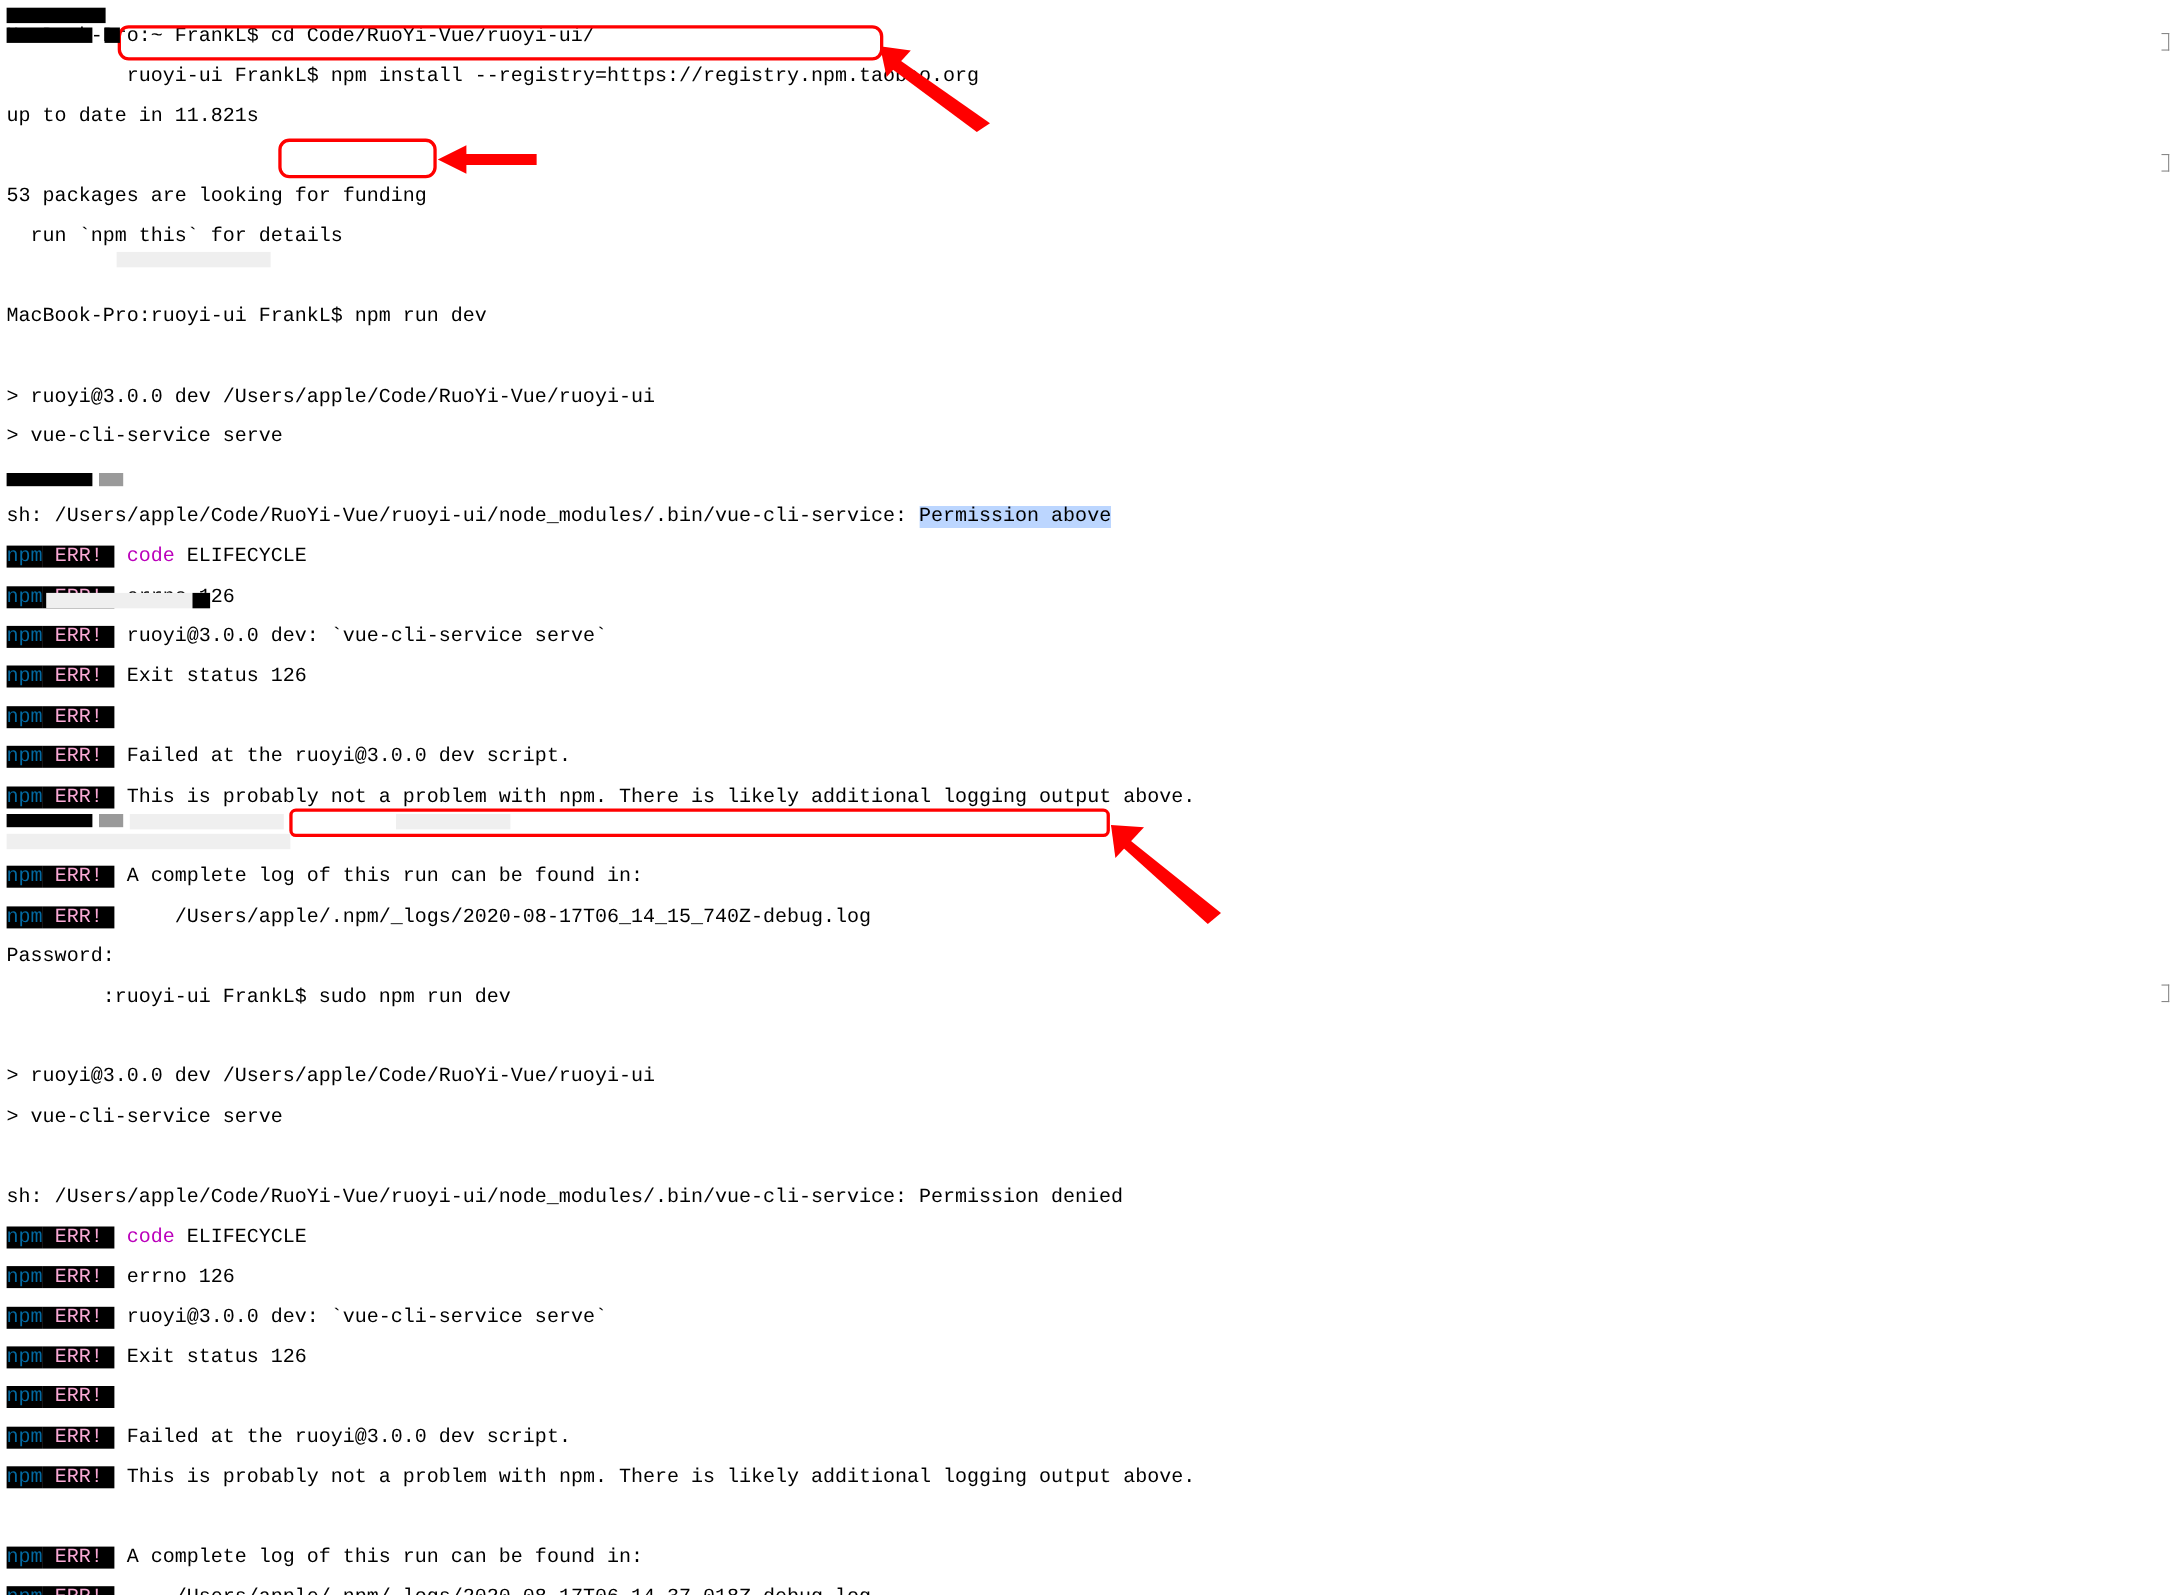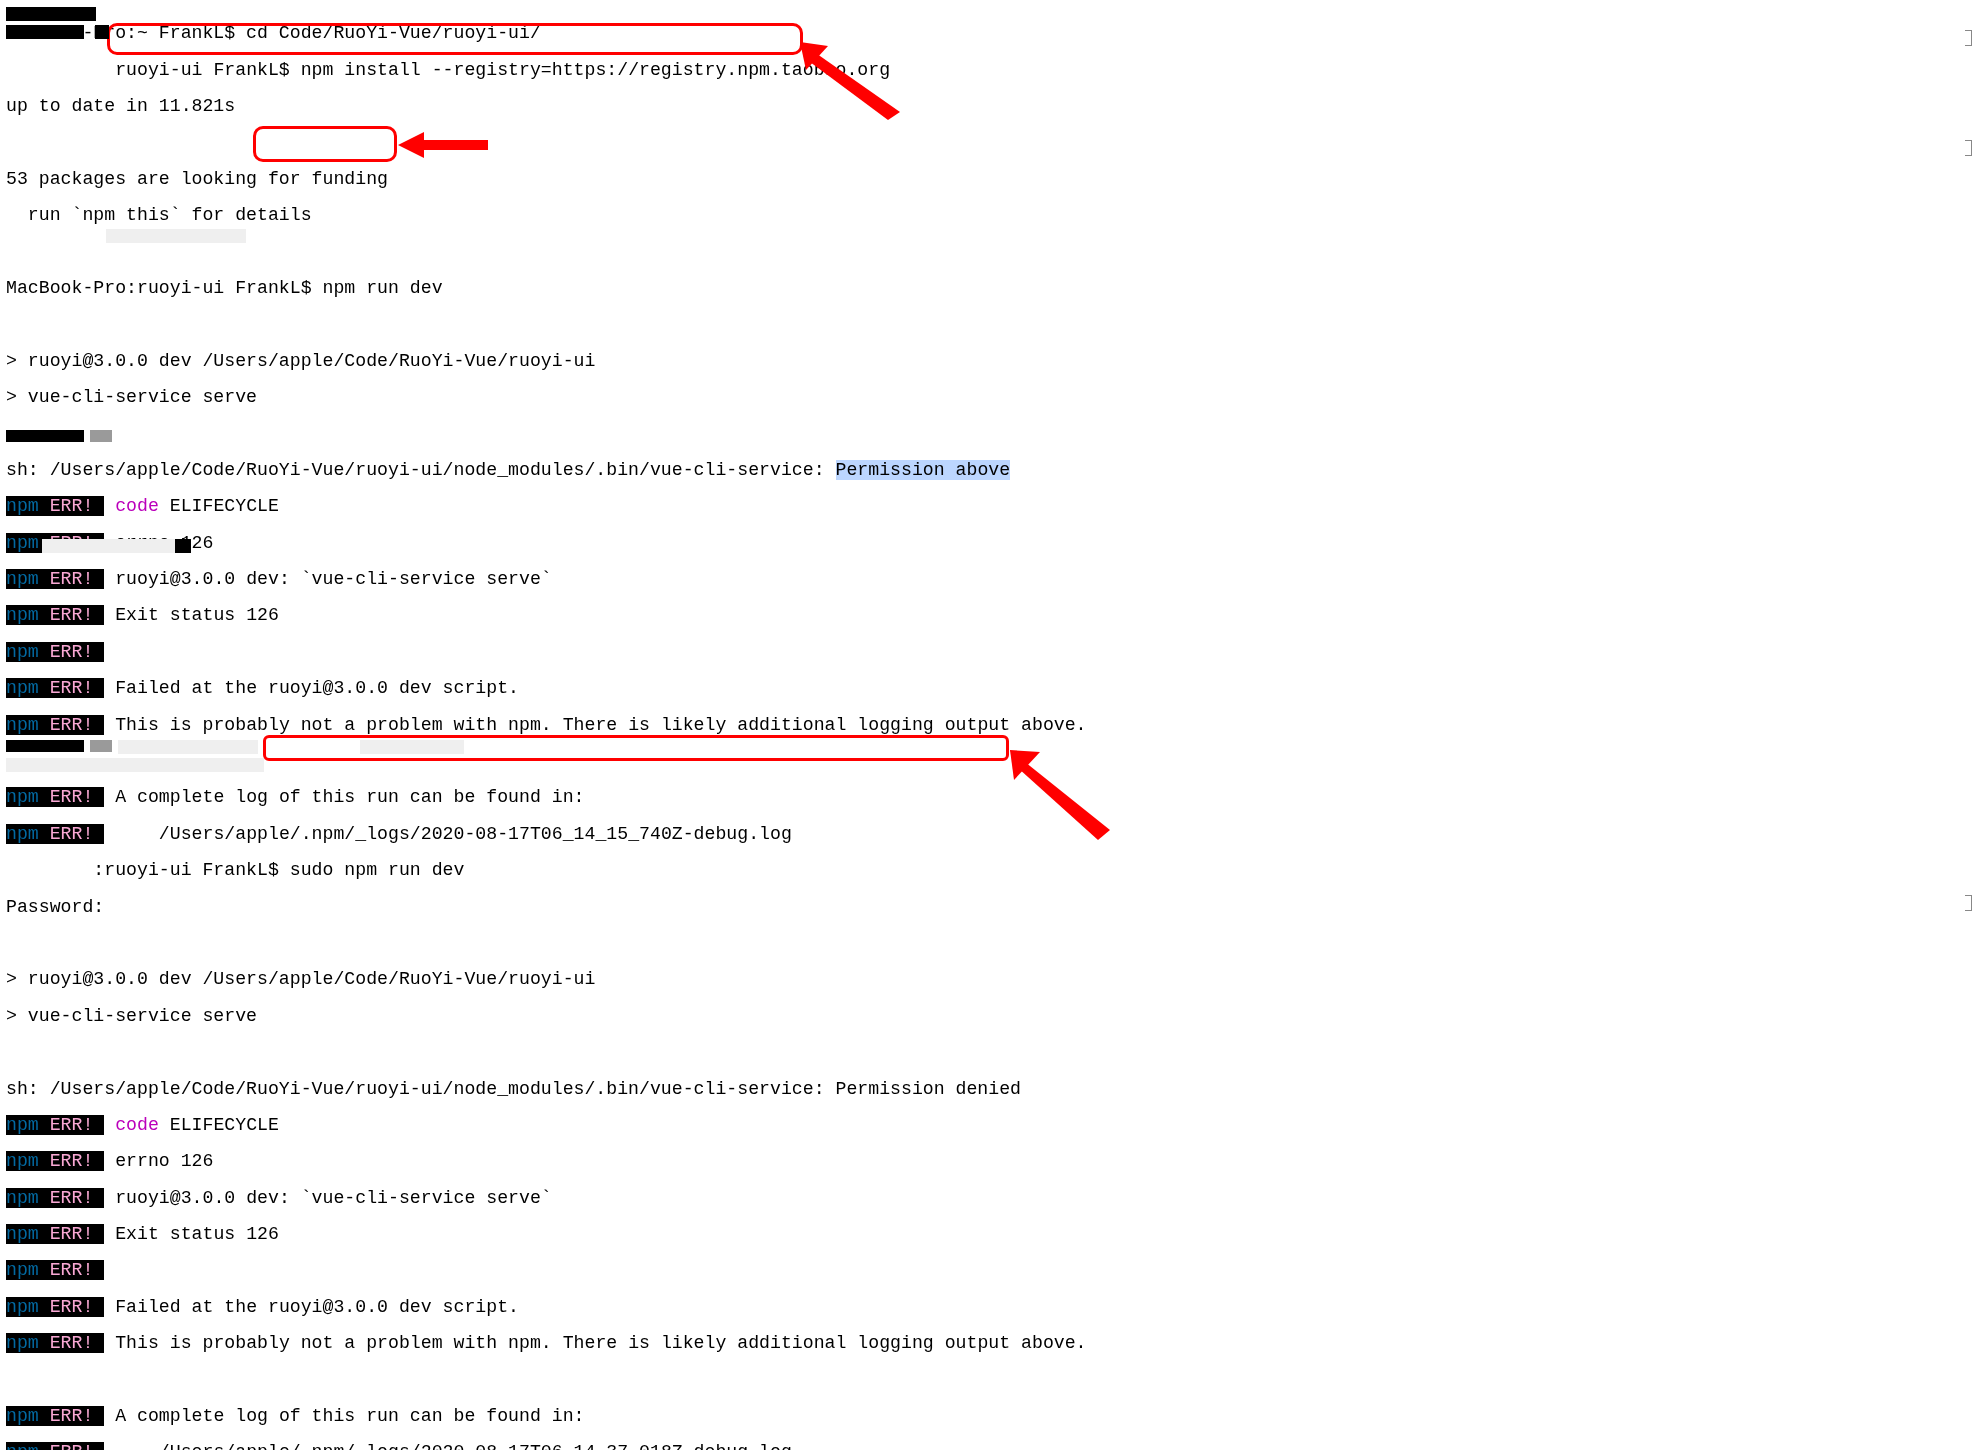--- a/index.html
+++ b/index.html
@@ -86,22 +86,22 @@
 <span class="line"><span class="npm-badge">npm</span><span class="err-badge"> ERR! </span> <span class="code-word">code</span><span> ELIFECYCLE</span></span>
 <span class="line"><span class="npm-badge">npm</span><span class="err-badge"> ERR! </span> <span class="errno-word">errno</span><span> 126</span></span>
 <span class="line"><span class="npm-badge">npm</span><span class="err-badge"> ERR! </span><span> ruoyi@3.0.0 dev: `vue-cli-service serve`</span></span>
 <span class="line"><span class="npm-badge">npm</span><span class="err-badge"> ERR! </span><span> Exit status 126</span></span>
 <span class="line"><span class="npm-badge">npm</span><span class="err-badge"> ERR! </span><span></span></span>
 <span class="line"><span class="npm-badge">npm</span><span class="err-badge"> ERR! </span><span> Failed at the ruoyi@3.0.0 dev script.</span></span>
 <span class="line"><span class="npm-badge">npm</span><span class="err-badge"> ERR! </span><span> This is probably not a problem with npm. There is likely additional logging output above.</span></span>
 <span class="line"></span>
 <span class="line"><span class="npm-badge">npm</span><span class="err-badge"> ERR! </span><span> A complete log of this run can be found in:</span></span>
 <span class="line"><span class="npm-badge">npm</span><span class="err-badge"> ERR! </span><span>     /Users/apple/.npm/_logs/2020-08-17T06_14_15_740Z-debug.log</span></span>
+<span class="line">Password:</span>
 <span class="line">        :ruoyi-ui FrankL$ sudo npm run dev</span>
-<span class="line">Password:</span>
 <span class="line"></span>
 <span class="line">&gt; ruoyi@3.0.0 dev /Users/apple/Code/RuoYi-Vue/ruoyi-ui</span>
 <span class="line">&gt; vue-cli-service serve</span>
 <span class="line"></span>
 <span class="line">sh: /Users/apple/Code/RuoYi-Vue/ruoyi-ui/node_modules/.bin/vue-cli-service: Permission denied</span>
 <span class="line"><span class="npm-badge">npm</span><span class="err-badge"> ERR! </span> <span class="code-word">code</span><span> ELIFECYCLE</span></span>
 <span class="line"><span class="npm-badge">npm</span><span class="err-badge"> ERR! </span> <span class="errno-word">errno</span><span> 126</span></span>
 <span class="line"><span class="npm-badge">npm</span><span class="err-badge"> ERR! </span><span> ruoyi@3.0.0 dev: `vue-cli-service serve`</span></span>
 <span class="line"><span class="npm-badge">npm</span><span class="err-badge"> ERR! </span><span> Exit status 126</span></span>
 <span class="line"><span class="npm-badge">npm</span><span class="err-badge"> ERR! </span><span></span></span>

